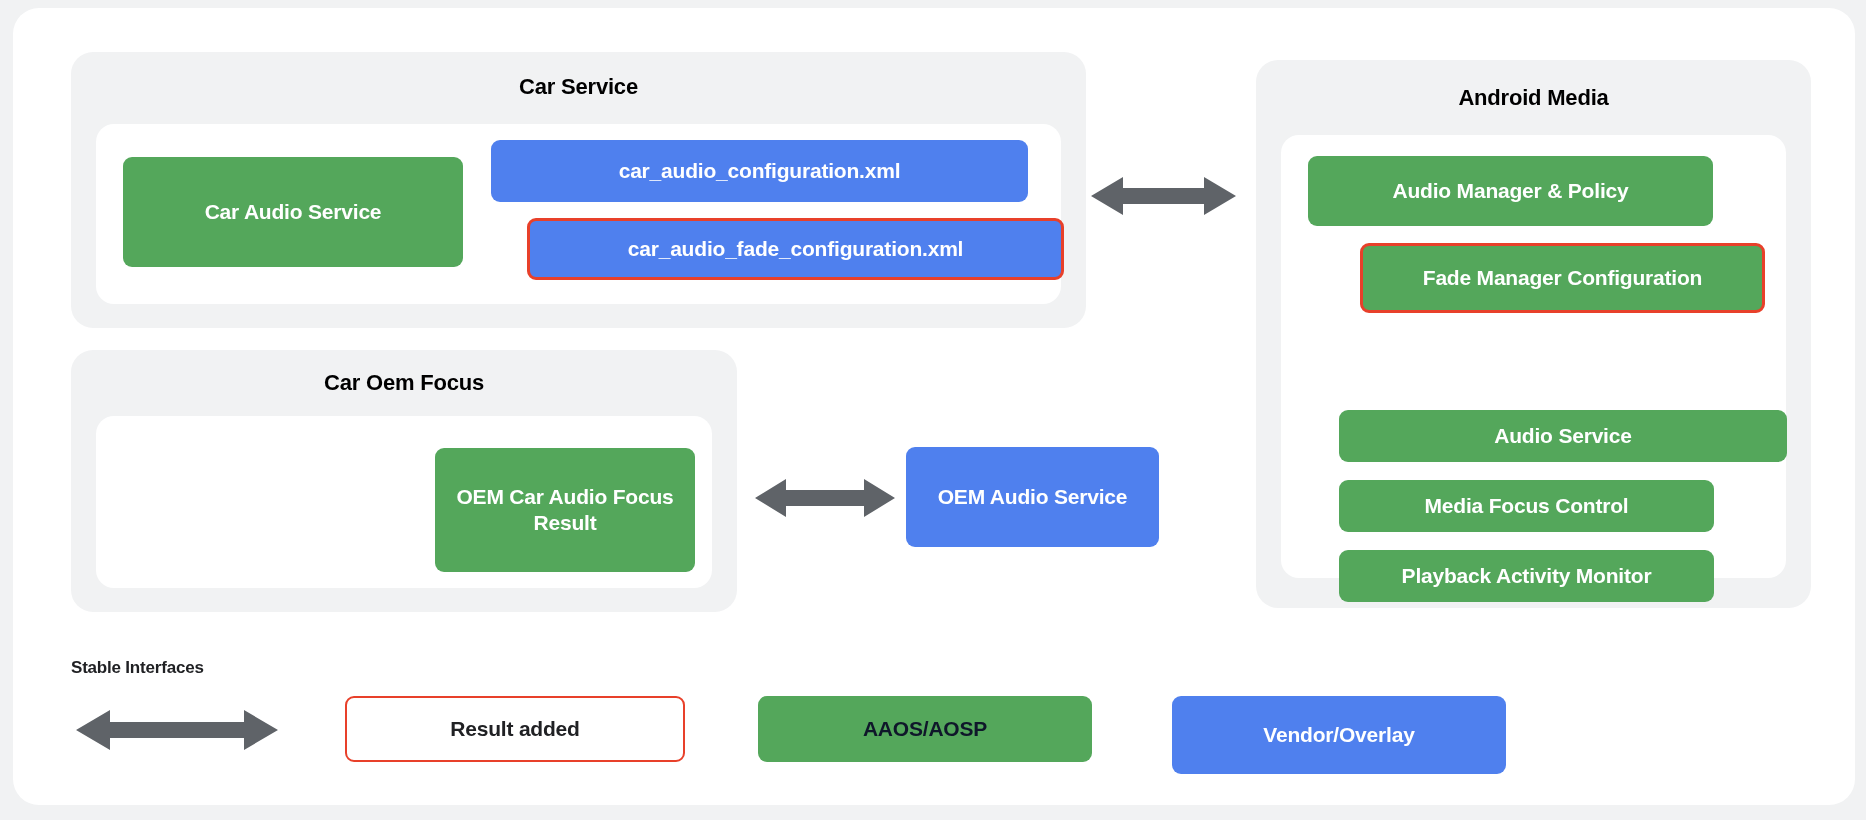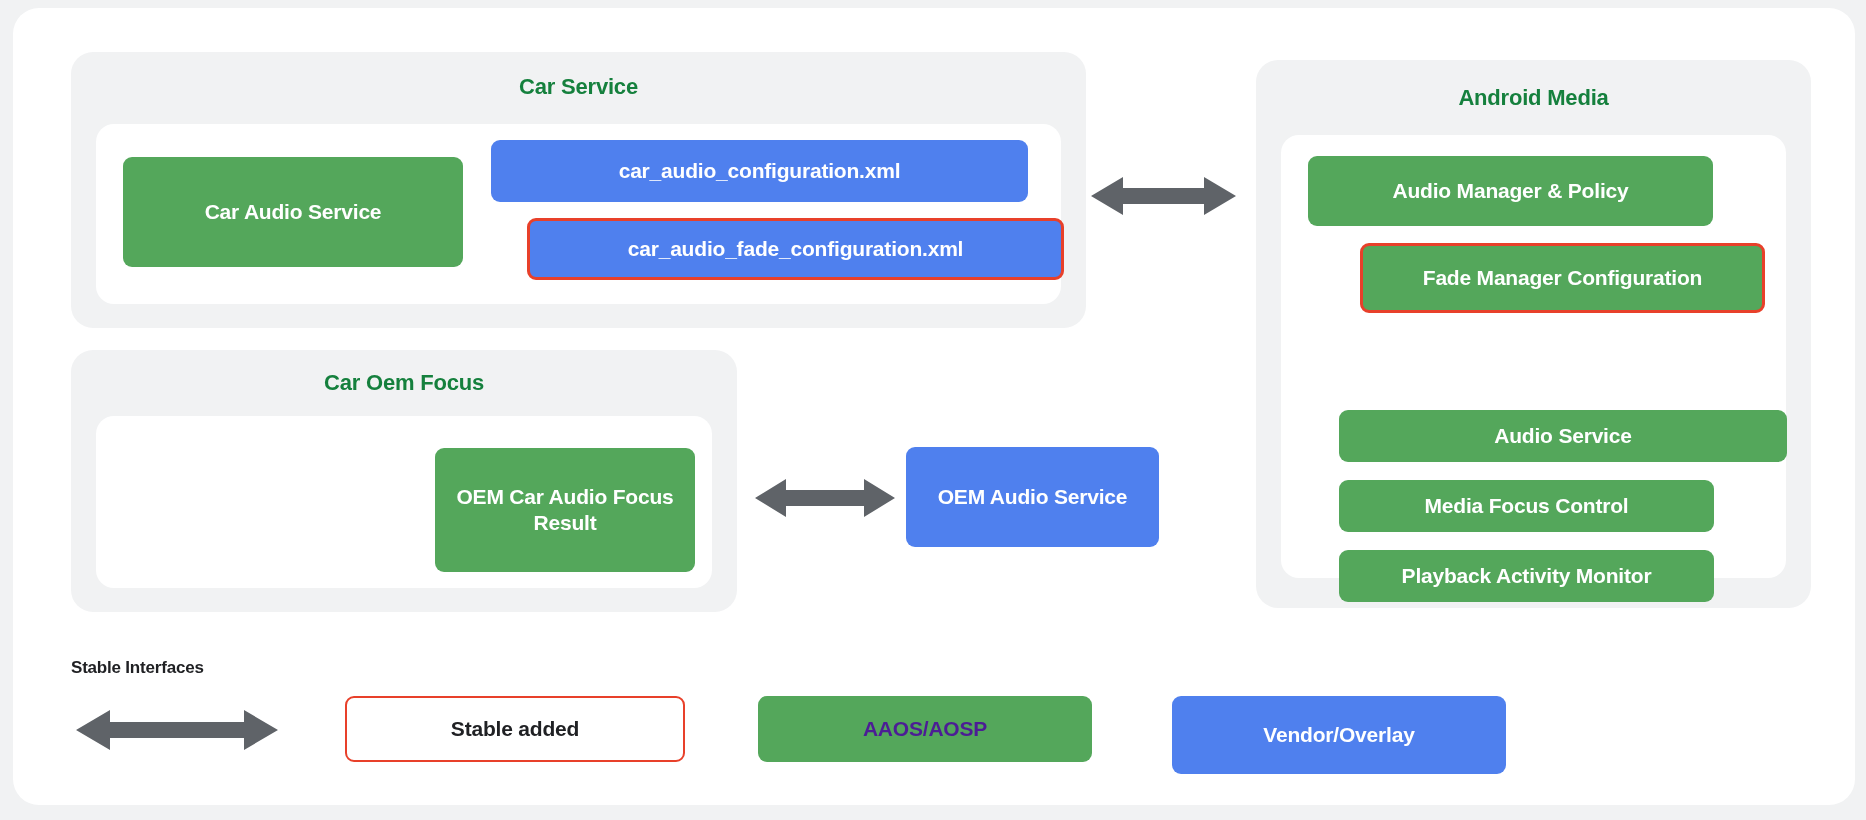--- a/index.html
+++ b/index.html
@@ -33,21 +33,21 @@
     border-radius: 22px;
     box-sizing: border-box;
   }
   .group-title {
     position: absolute;
     left: 0;
     right: 0;
     text-align: center;
     font-size: 22px;
     font-weight: bold;
-    color: #15803d;
+    color: #000000;
     letter-spacing: -0.2px;
   }
   .inner {
     position: absolute;
     background: #ffffff;
     border-radius: 18px;
     box-sizing: border-box;
   }
 
   
@@ -93,21 +93,21 @@
     font-size: 21px;
     font-weight: bold;
     letter-spacing: -0.2px;
     text-align: center;
   }
   .chip-outline {
     background: #ffffff;
     border: 2px solid #e8402a;
     color: #202124;
   }
-  .chip-green { background: #54a75b; color: #4c1d95; }
+  .chip-green { background: #54a75b; color: #0f172a; }
   .chip-blue  { background: #4f80ee; color: #ffffff; }
 </style>
 </head>
 <body>
 
 <div id="stage">
   <div class="card">
 
     <div class="group" style="left:58px; top:44px; width:1015px; height:276px;">
       <div class="group-title" style="top:22px;">Car Service</div>
@@ -158,20 +158,20 @@
     </div>
 
     <div class="legend-label" style="left:58px; top:650px;">Stable Interfaces</div>
 
     <div class="arrow" style="left:63px; top:700px; width:202px; height:44px;">
       <svg viewBox="0 0 202 44" preserveAspectRatio="none" aria-hidden="true">
         <path d="M0 22 L34 2 L34 14 L168 14 L168 2 L202 22 L168 42 L168 30 L34 30 L34 42 Z" fill="#5f6368"></path>
       </svg>
     </div>
 
-    <div class="legend-chip chip-outline" style="left:332px; top:688px; width:340px; height:66px;">Stable added</div>
+    <div class="legend-chip chip-outline" style="left:332px; top:688px; width:340px; height:66px;">Result added</div>
 
     <div class="legend-chip chip-green" style="left:745px; top:688px; width:334px; height:66px;">AAOS/AOSP</div>
 
     <div class="legend-chip chip-blue" style="left:1159px; top:688px; width:334px; height:78px;">Vendor/Overlay</div>
 
   </div>
 </div>
 
 </body></html>

